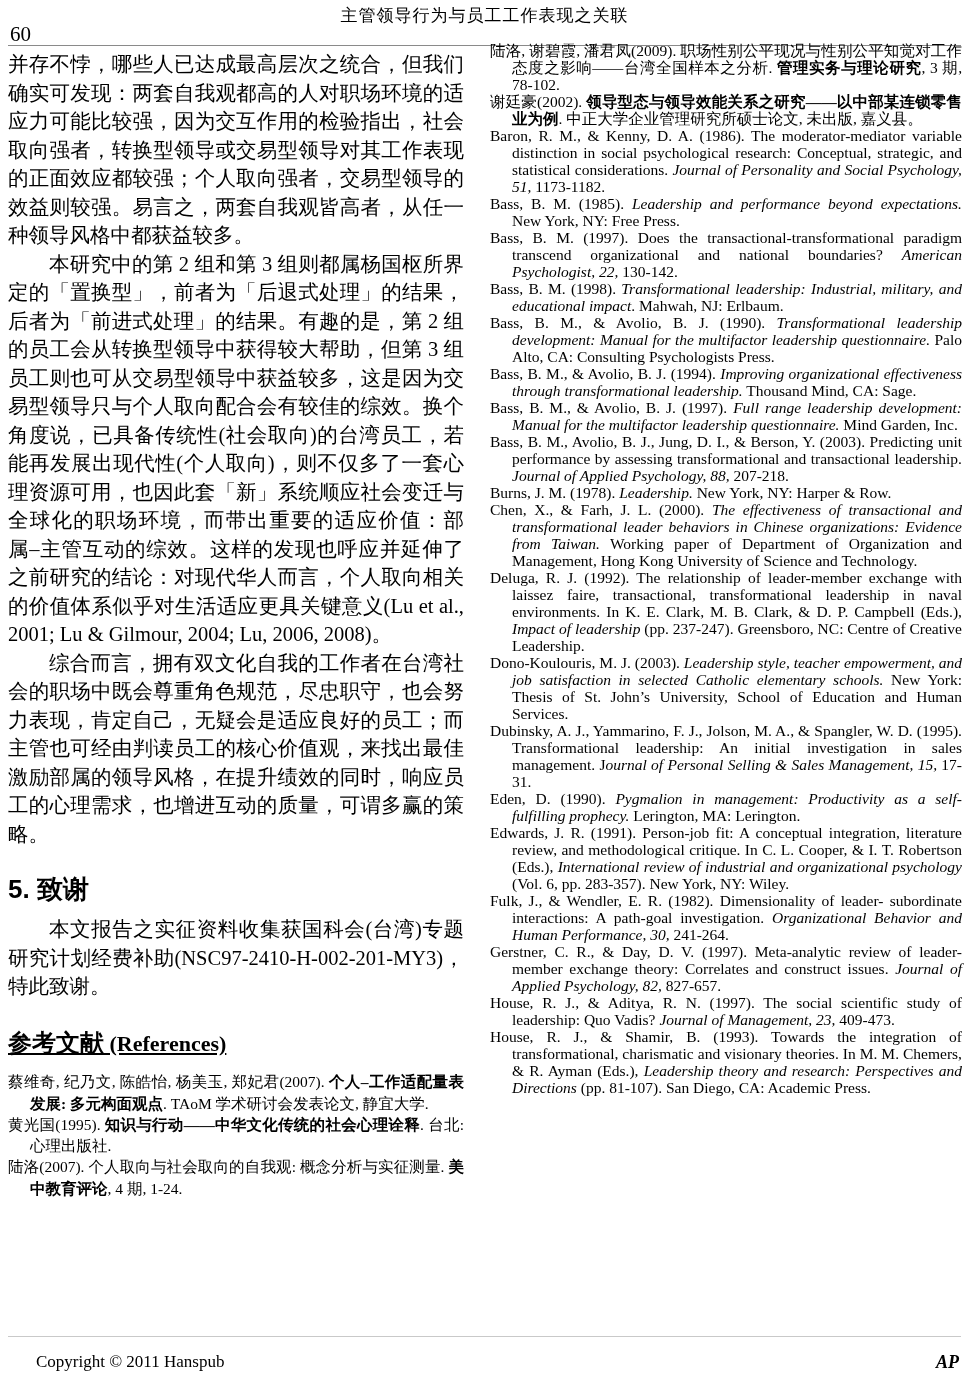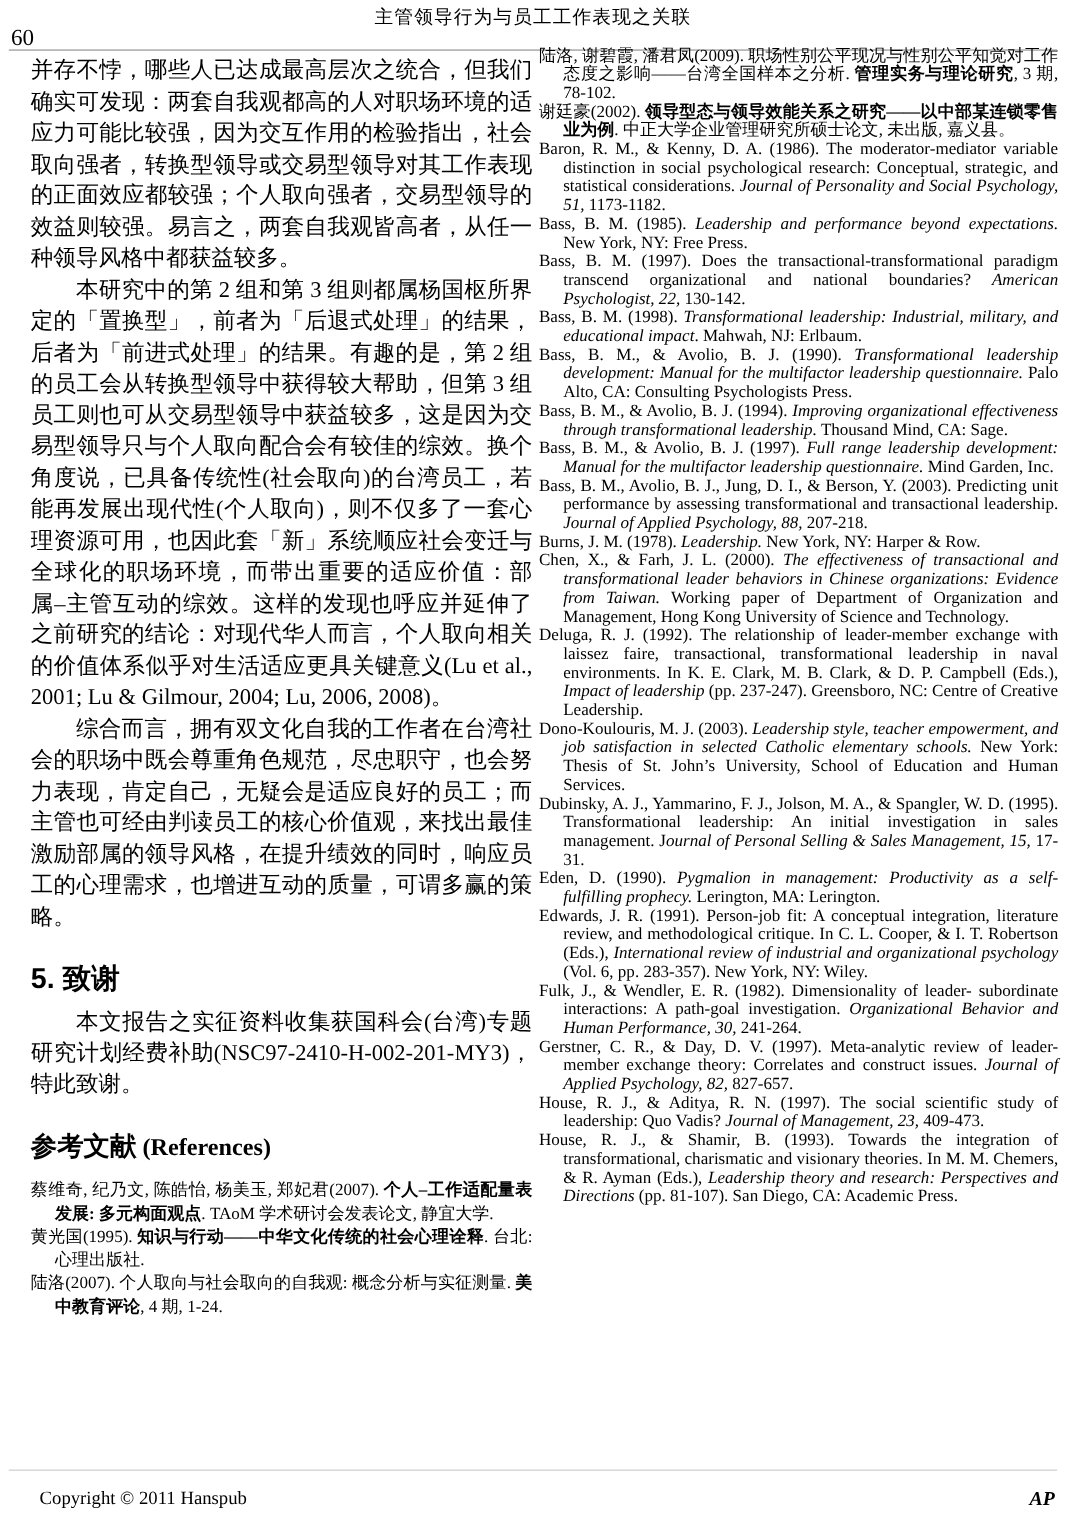--- a/index.html
+++ b/index.html
@@ -7,35 +7,36 @@
     width:969px;height:1386px;position:relative;background:#ffffff;color:#000;
     font-family:"Liberation Serif","DejaVu Serif",serif;
     -webkit-font-smoothing:antialiased;overflow:hidden;
   }
   .pagenum{position:absolute;left:10px;top:4px;font-size:21px;margin-top:18px;}
   .running-title{position:absolute;left:0;top:4px;width:100%;text-align:center;font-size:17px;letter-spacing:1px;}
   .header-rule{position:absolute;left:8px;right:8px;top:45px;border-top:1px solid #8a8a8a;}
   .footer-rule{position:absolute;left:8px;right:8px;top:1336px;border-top:1px solid #c9c9c9;}
 
   .col{position:absolute;top:50px;}
-  .col-left{left:8px;width:456px;margin-left:20px;}
+  .col-left{left:8px;width:456px;}
   .col-right{left:490px;top:42px;width:472px;}
 
   .body-para{
     margin:0;font-size:20.5px;line-height:28.5px;text-align:justify;text-justify:inter-ideograph;
   }
   .body-paras p + p, .indent{text-indent:2em;}
 
   .ack-heading{
     margin:26px 0 10px 0;font-family:"Liberation Sans","DejaVu Sans",sans-serif;
     font-size:26px;font-weight:bold;line-height:1.2;
   }
   .ref-heading{
     margin:28px 0 14px 0;font-size:24px;font-weight:bold;line-height:1.2;
     font-family:"Liberation Sans","DejaVu Sans",sans-serif;
+    text-decoration:underline;
   }
   .ref-heading-en{font-family:"Liberation Serif","DejaVu Serif",serif;font-size:22px;}
 
   .ref-list{display:block;}
   .ref{
     margin:0;font-size:15.5px;line-height:21.2px;text-align:justify;
     padding-left:22px;text-indent:-22px;
   }
   .col-right .ref{line-height:17px;}
 

